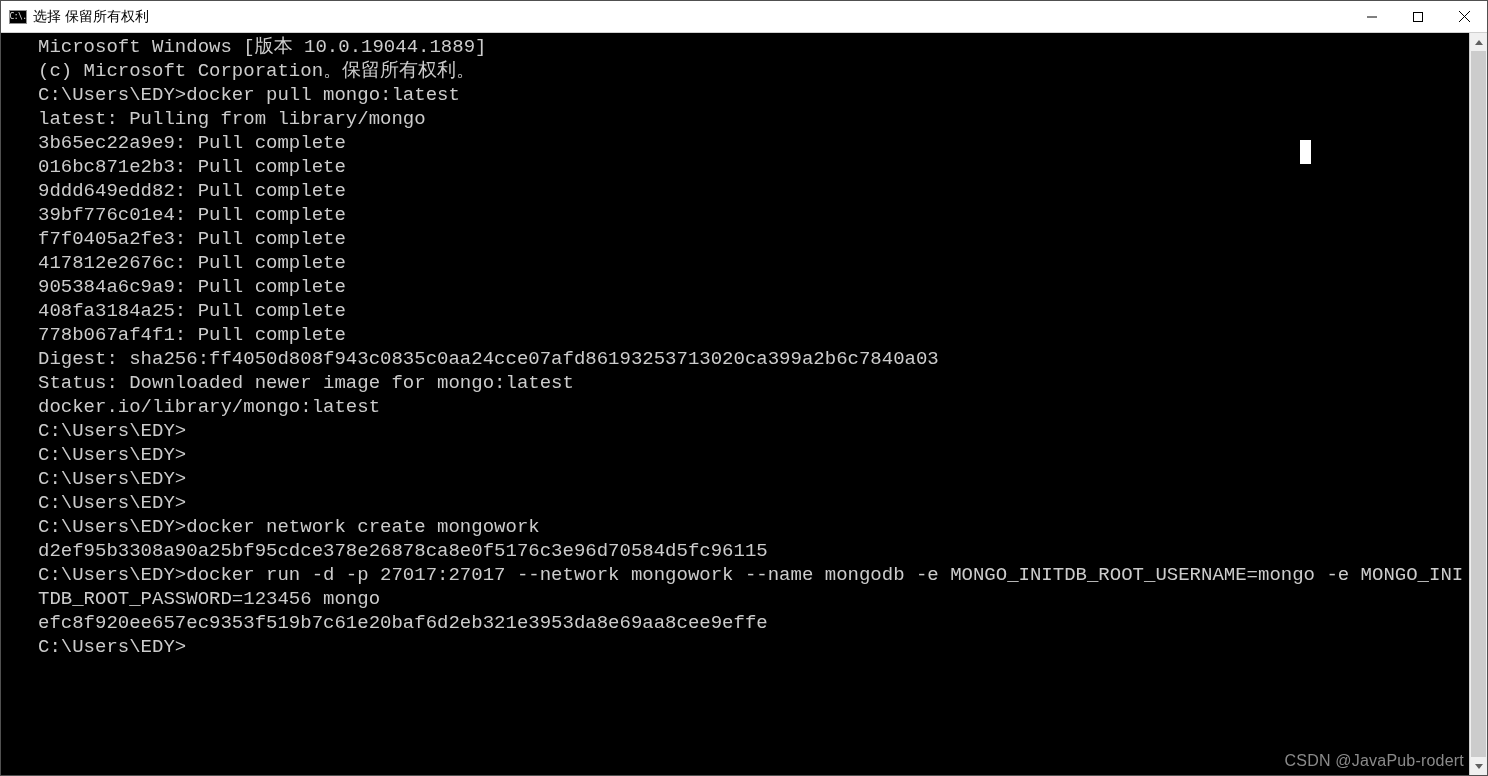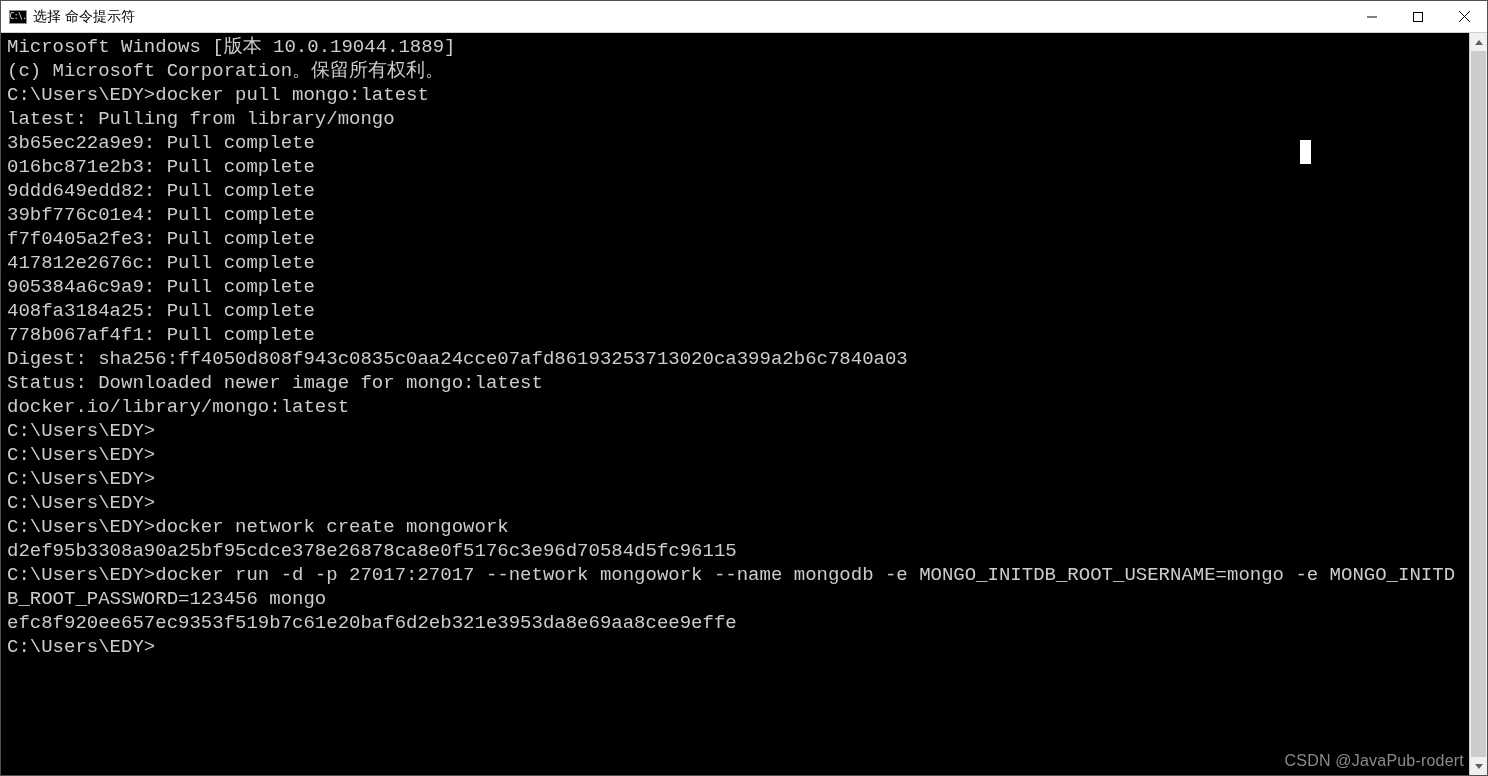--- a/index.html
+++ b/index.html
@@ -56,20 +56,21 @@
       font-size: 12px;
       color: #000000;
       cursor: default;
     }
     .win-btn svg { stroke: #000; stroke-width: 1; fill: none; }
     .terminal-wrap {
       flex: 1;
       display: flex;
       background: #000000;
       min-height: 0;
+      padding-left: 31px;
     }
     .terminal {
       flex: 1;
       background: #000000;
       color: #cccccc;
       font-family: "NSimSun", "SimSun", Consolas, "Courier New", monospace;
       font-size: 19px;
       line-height: 24px;
       padding: 2px 4px 2px 6px;
       white-space: pre-wrap;
@@ -110,21 +111,21 @@
       letter-spacing: 0.2px;
       margin-top: 17px;
     }
   </style>
 </head>
 <body>
 
 <div class="window">
   <div class="title-bar">
     <div class="icon-box">C:\.</div>
-    <div class="title-text">选择 命令提示符</div>
+    <div class="title-text">选择 保留所有权利</div>
     <div class="title-spacer"></div>
     <div class="win-controls">
       <div class="win-btn">
         <svg width="10" height="10">
             <line x1="0" y1="5" x2="10" y2="5"></line>
           </svg>
       </div>
       <div class="win-btn">
         <svg width="10" height="10">
             <rect x="0.5" y="0.5" width="9" height="9"></rect>

